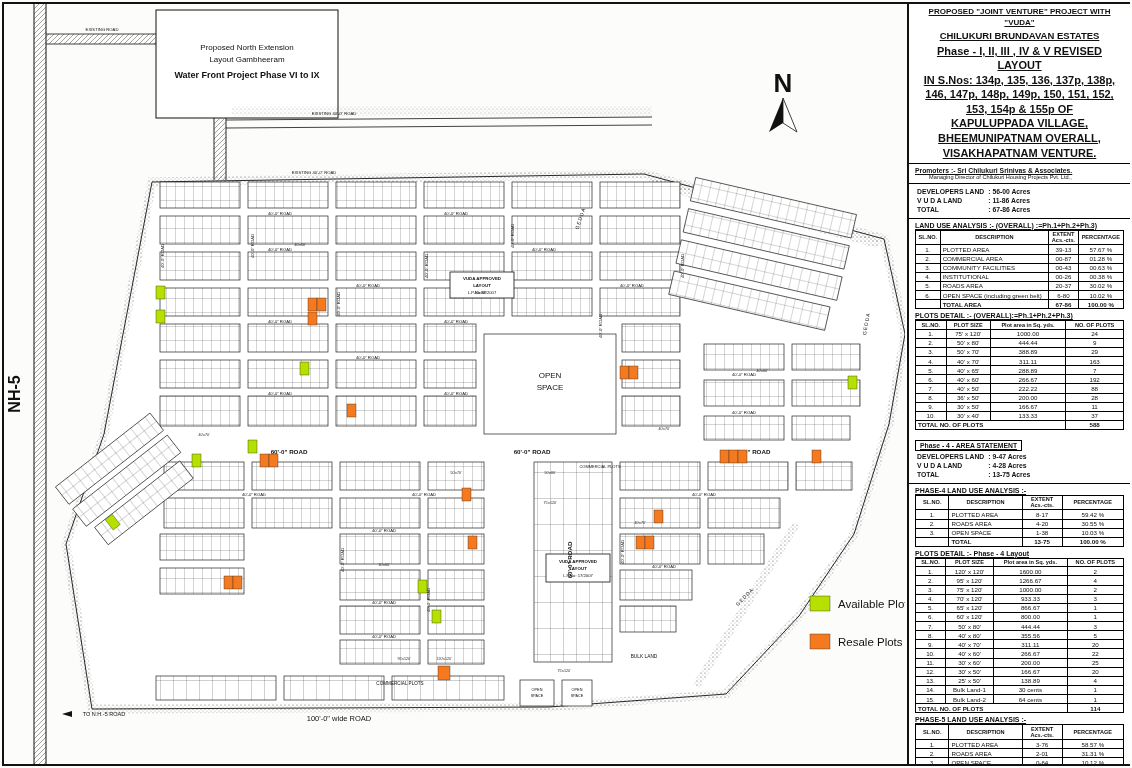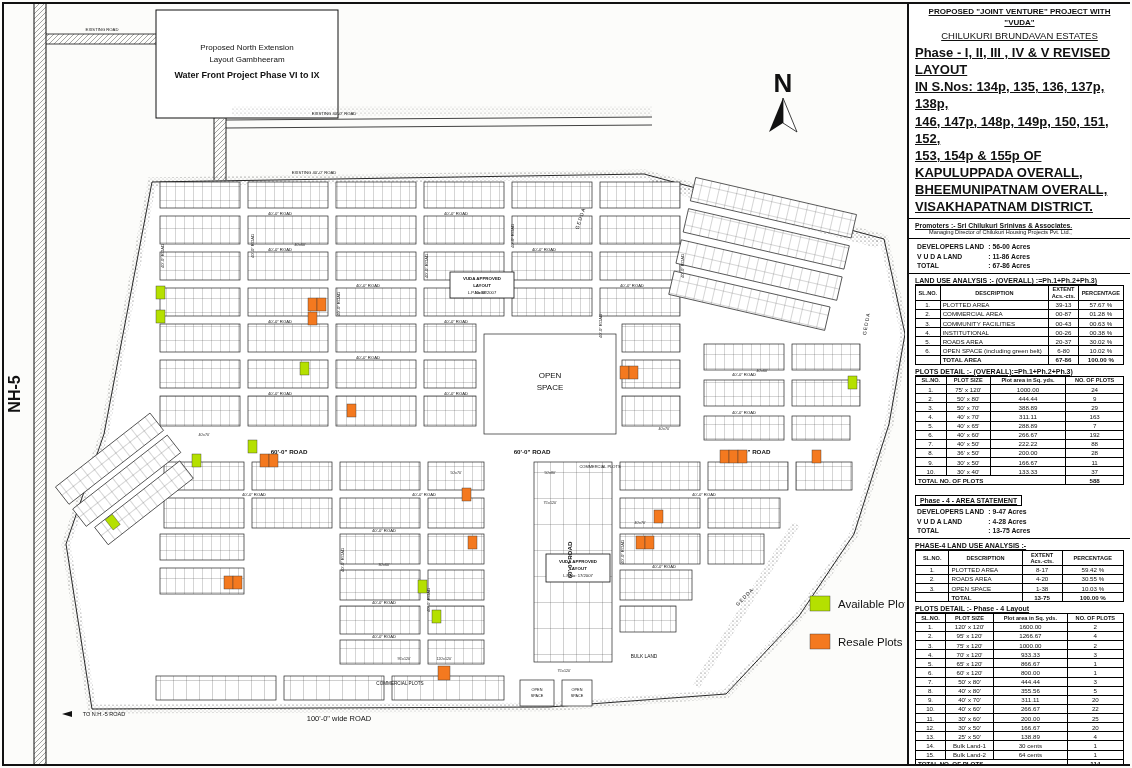--- a/index.html
+++ b/index.html
@@ -19,22 +19,22 @@
   .ged{font-size:5px;letter-spacing:1px;text-anchor:middle;}
   
   .panel{position:absolute;left:907px;top:4px;bottom:4px;width:221px;background:#fff;
          border-left:2px solid #111;display:flex;flex-direction:column;overflow:hidden;}
   .sec{padding:3px 6px;}
   .rule{border:0;border-top:1px solid #000;margin:0;}
   .center{text-align:center;}
   .b{font-weight:bold;}
   .und{text-decoration:underline;}
   .t1{font-size:8px;font-weight:bold;line-height:1.35;}
-  .t2{font-size:9.5px;font-weight:normal;line-height:1.4;}
-  .pl{font-size:13px;font-weight:bold;line-height:1.32;text-align:left;}
+  .t2{font-size:9.5px;font-weight:bold;line-height:1.4;}
+  .pl{font-size:11px;font-weight:bold;line-height:1.32;text-align:center;}
   .pr1{font-size:6.8px;font-weight:bold;}
   .pr2{font-size:5.6px;margin-left:14px;}
   table.kv{font-size:6.8px;font-weight:bold;border-collapse:collapse;}
   table.kv td{padding:0 2px;line-height:1.35;}
   .h{font-size:7px;margin-bottom:1px;}
   table.grid{width:100%;border-collapse:collapse;font-size:6.2px;}
   .grid th,.grid td{border:0.5px solid #000;padding:0.5px 2px;text-align:center;line-height:1.15;}
   .grid thead th{font-size:5.6px;font-weight:bold;}
   .grid td.l{text-align:left;}
   .stbox{border:1px solid #000;padding:1px 4px;font-size:6.8px;display:inline-block;margin-bottom:1px;}
@@ -344,23 +344,23 @@
     <section class="sec center">
       <div class="t1 und">PROPOSED "JOINT VENTURE" PROJECT WITH</div>
       <div class="t1 und">"VUDA"</div>
       <div class="t2 und">CHILUKURI  BRUNDAVAN  ESTATES</div>
       <div style="margin-top:2px;">
 
       <div class="pl und">Phase - I, II, III , IV &amp; V  REVISED LAYOUT</div>
           <div class="pl und">IN   S.Nos:  134p, 135, 136, 137p, 138p,</div>
           <div class="pl und">146, 147p, 148p, 149p, 150, 151, 152,</div>
           <div class="pl und">153, 154p  &amp;  155p OF</div>
-          <div class="pl und">KAPULUPPADA  OVERALL,</div>
+          <div class="pl und">KAPULUPPADA  VILLAGE,</div>
           <div class="pl und">BHEEMUNIPATNAM  OVERALL,</div>
-          <div class="pl und">VISAKHAPATNAM   DISTRICT.</div>
+          <div class="pl und">VISAKHAPATNAM   VENTURE.</div>
         </div>
     </section>
     <hr class="rule">
     <section class="sec">
       <div class="pr1 und">Promoters :- Sri Chilukuri Srinivas  &amp;  Associates.</div>
       <div class="pr2">Managing Director of Chilukuri Housing Projects Pvt. Ltd.,</div>
     </section>
     <hr class="rule">
     <section class="sec">
       <table class="kv">

